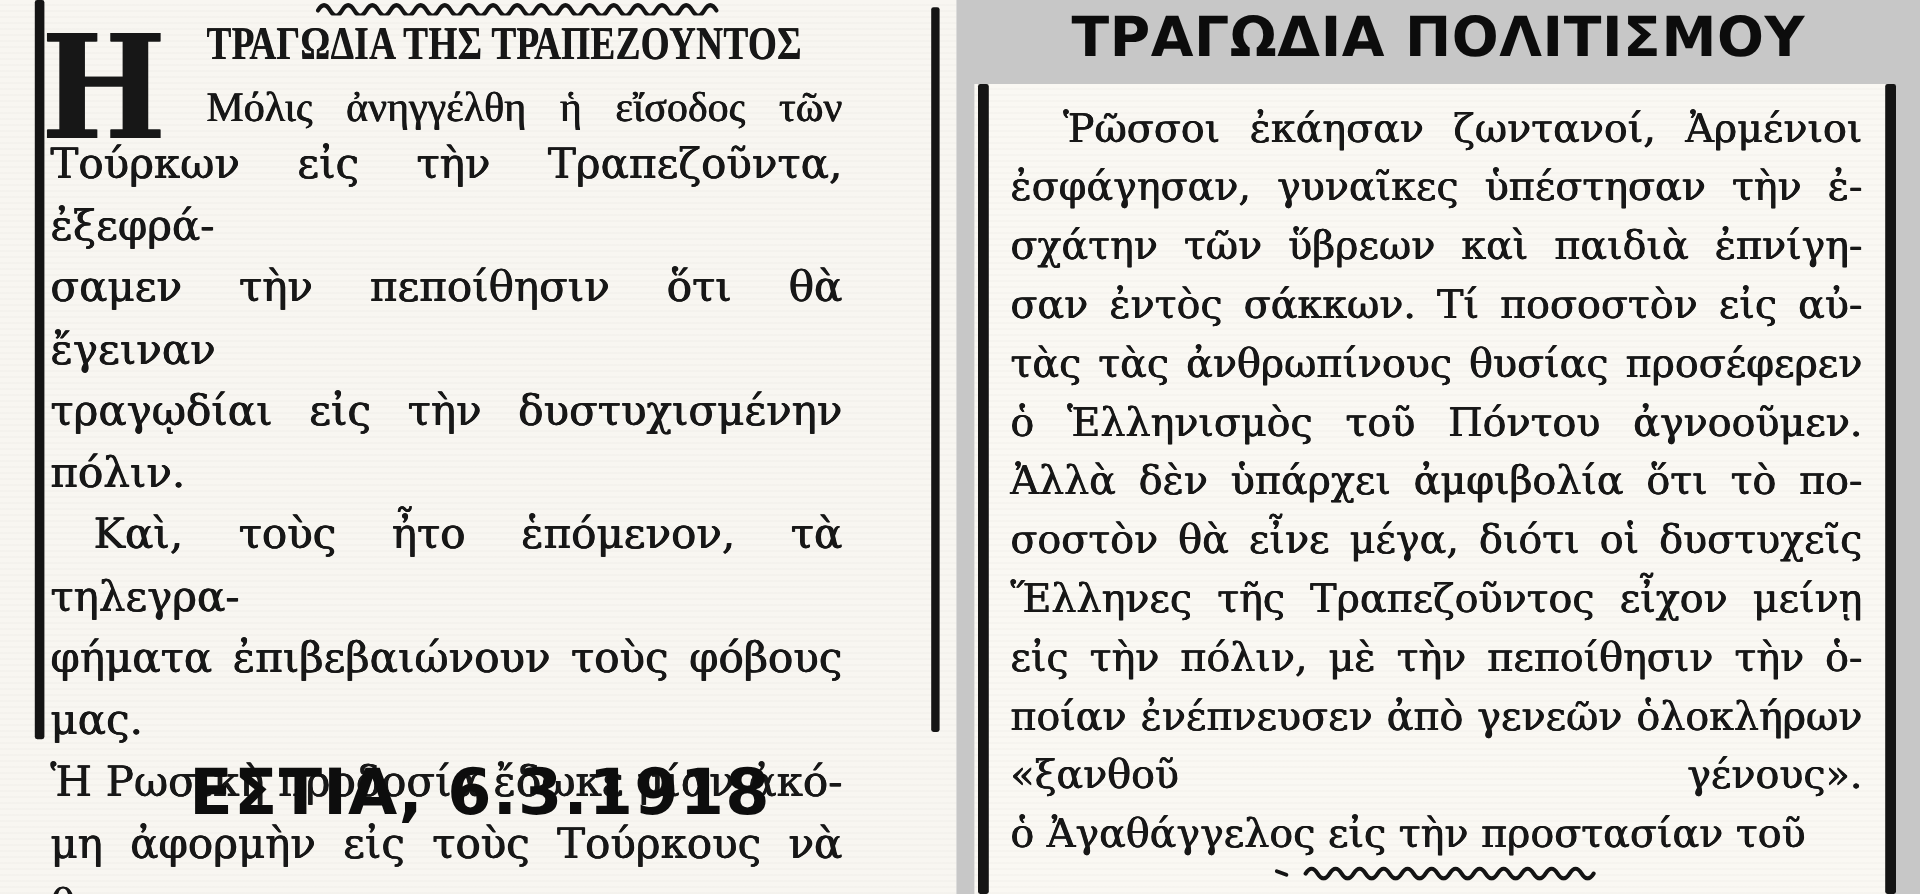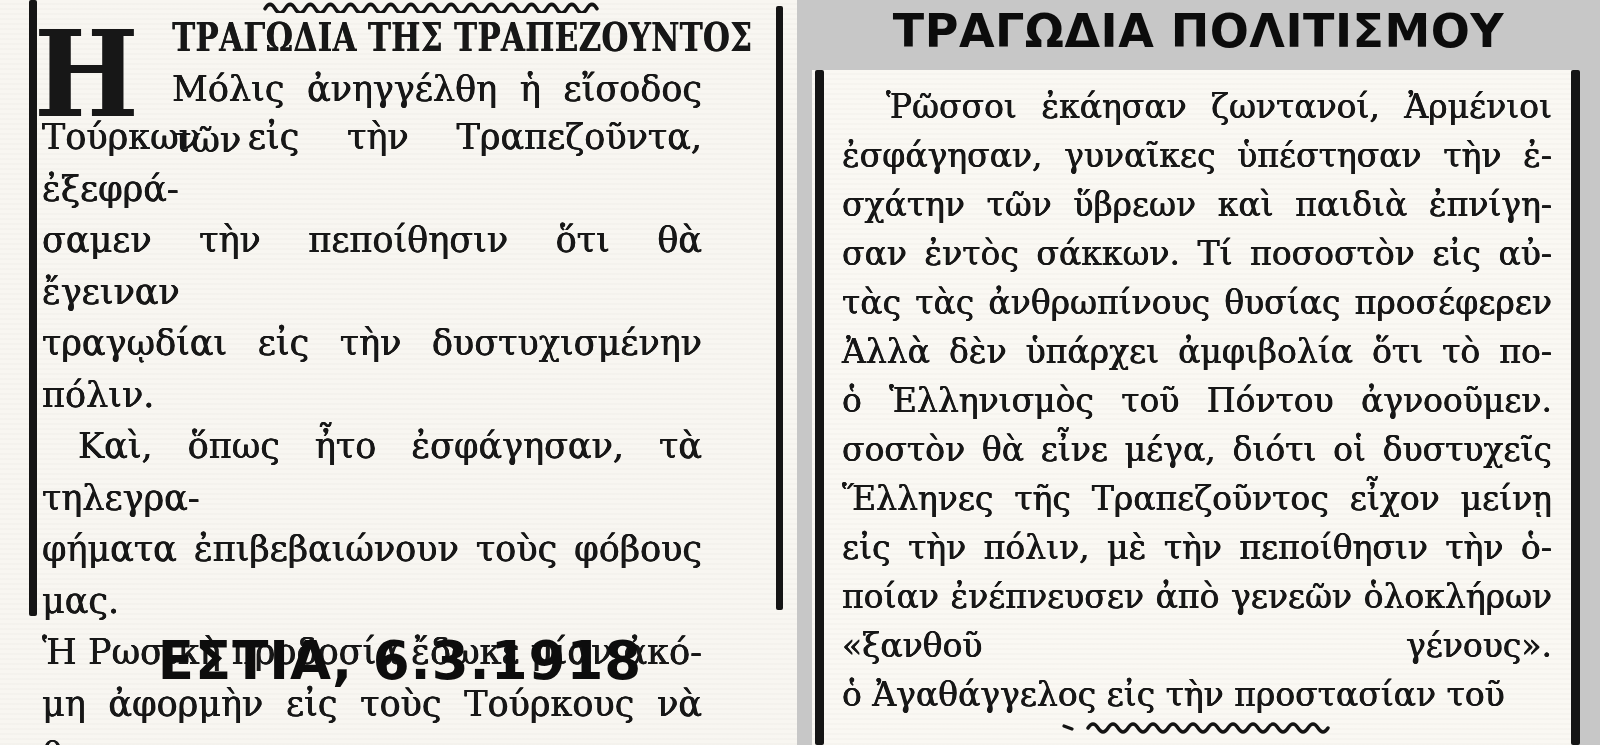--- a/index.html
+++ b/index.html
@@ -28,21 +28,21 @@
   .squiggle{position:absolute;}
   .squiggle.top-left{left:263px;top:0;width:338px;height:13px;}
 
   .dropcap{
     position:absolute;left:34px;top:14px;
     font-size:120px;line-height:1;font-weight:bold;
     font-family:"DejaVu Serif", serif;
     transform:scaleX(0.92);transform-origin:0 0;
     text-shadow:0.6px 0 currentColor;
   }
-  .head-block{position:absolute;left:172px;top:14px;width:530px;}
+  .head-block{position:absolute;left:172px;top:14px;width:530px;font-family:Liberation Serif, serif;}
   .headline{
     font-size:39px;font-weight:bold;white-space:nowrap;
     letter-spacing:0.5px;
     transform:scaleX(0.79);transform-origin:0 0;
     text-shadow:0.5px 0 currentColor;
     height:50px;
   }
   .tline{
     text-align:justify;text-align-last:justify;text-justify:inter-word;
     text-shadow:0.35px 0 currentColor, -0.35px 0 currentColor;
@@ -104,21 +104,21 @@
 
     <div class="head-block">
       <h1 class="headline">ΤΡΑΓΩΔΙΑ ΤΗΣ ΤΡΑΠΕΖΟΥΝΤΟΣ</h1>
       <div class="tline intro-line">Μόλις ἀνηγγέλθη ἡ εἴσοδος τῶν</div>
     </div>
 
     <div class="body-lines" id="left-lines">
         <div class="tline">Τούρκων εἰς τὴν Τραπεζοῦντα, ἐξεφρά-</div>
         <div class="tline">σαμεν τὴν πεποίθησιν ὅτι θὰ ἔγειναν</div>
         <div class="tline">τραγῳδίαι εἰς τὴν δυστυχισμένην πόλιν.</div>
-        <div class="tline">Καὶ, ὅπως ἦτο ἐσφάγησαν, τὰ τηλεγρα-</div>
+        <div class="tline">Καὶ, τοὺς ἦτο ἑπόμενον, τὰ τηλεγρα-</div>
         <div class="tline">φήματα ἐπιβεβαιώνουν τοὺς φόβους μας.</div>
         <div class="tline">Ἡ Ρωσικὴ προδοσία ἔδωκε μίαν ἀκό-</div>
         <div class="tline">μη ἀφορμὴν εἰς τοὺς Τούρκους νὰ θυ-</div>
       </div>
 
     <div class="caption">ΕΣΤΙΑ, 6.3.1918</div>
   </section>
 
   <section class="right-panel">
 
@@ -127,22 +127,22 @@
     <div class="right-clip">
       <div class="rule r-left"></div>
       <div class="rule r-right"></div>
 
       <div class="body-lines" id="right-lines">
           <div class="tline">Ῥῶσσοι ἐκάησαν ζωντανοί, Ἀρμένιοι</div>
           <div class="tline">ἐσφάγησαν, γυναῖκες ὑπέστησαν τὴν ἐ-</div>
           <div class="tline">σχάτην τῶν ὕβρεων καὶ παιδιὰ ἐπνίγη-</div>
           <div class="tline">σαν ἐντὸς σάκκων. Τί ποσοστὸν εἰς αὐ-</div>
           <div class="tline">τὰς τὰς ἀνθρωπίνους θυσίας προσέφερεν</div>
+          <div class="tline">ὁ Ἑλληνισμὸς τοῦ Πόντου ἀγνοοῦμεν.</div>
           <div class="tline">Ἀλλὰ δὲν ὑπάρχει ἀμφιβολία ὅτι τὸ πο-</div>
-          <div class="tline">ὁ Ἑλληνισμὸς τοῦ Πόντου ἀγνοοῦμεν.</div>
           <div class="tline">σοστὸν θὰ εἶνε μέγα, διότι οἱ δυστυχεῖς</div>
           <div class="tline">Ἕλληνες τῆς Τραπεζοῦντος εἶχον μείνῃ</div>
           <div class="tline">εἰς τὴν πόλιν, μὲ τὴν πεποίθησιν τὴν ὁ-</div>
           <div class="tline">ποίαν ἐνέπνευσεν ἀπὸ γενεῶν ὁλοκλήρων</div>
           <div class="tline">«ξανθοῦ γένους».</div>
           <div class="tline">ὁ Ἀγαθάγγελος εἰς τὴν προστασίαν τοῦ</div>
         </div>
 
       <svg class="squiggle bottom-right2" viewBox="0 0 270 18" preserveAspectRatio="none" aria-hidden="true">
         <path d="M2 10 l8 3" fill="none" stroke="#141414" stroke-width="3.2" stroke-linecap="round"></path>

